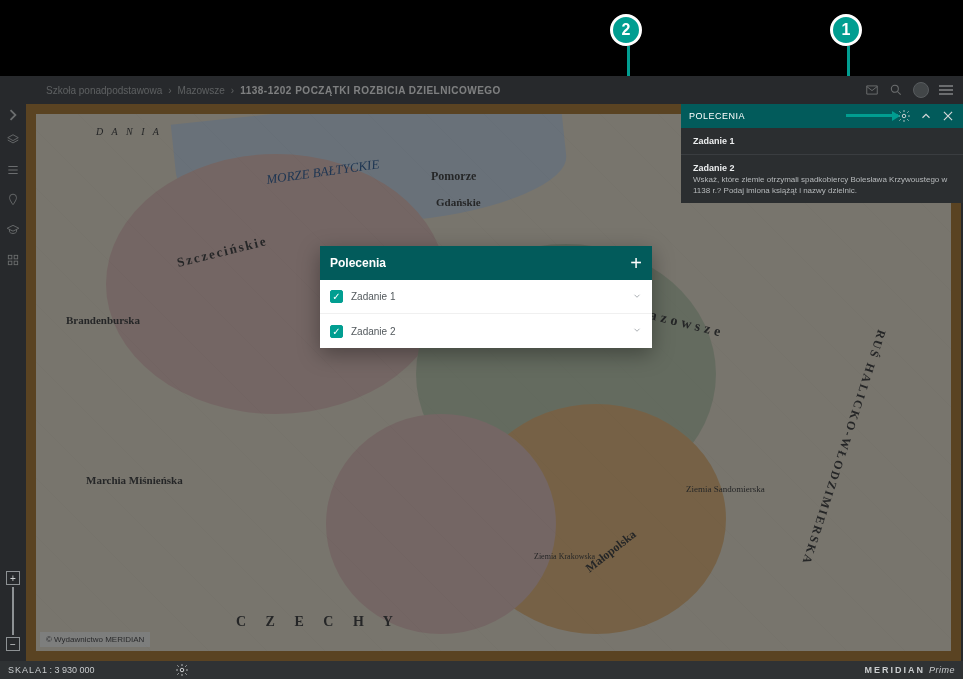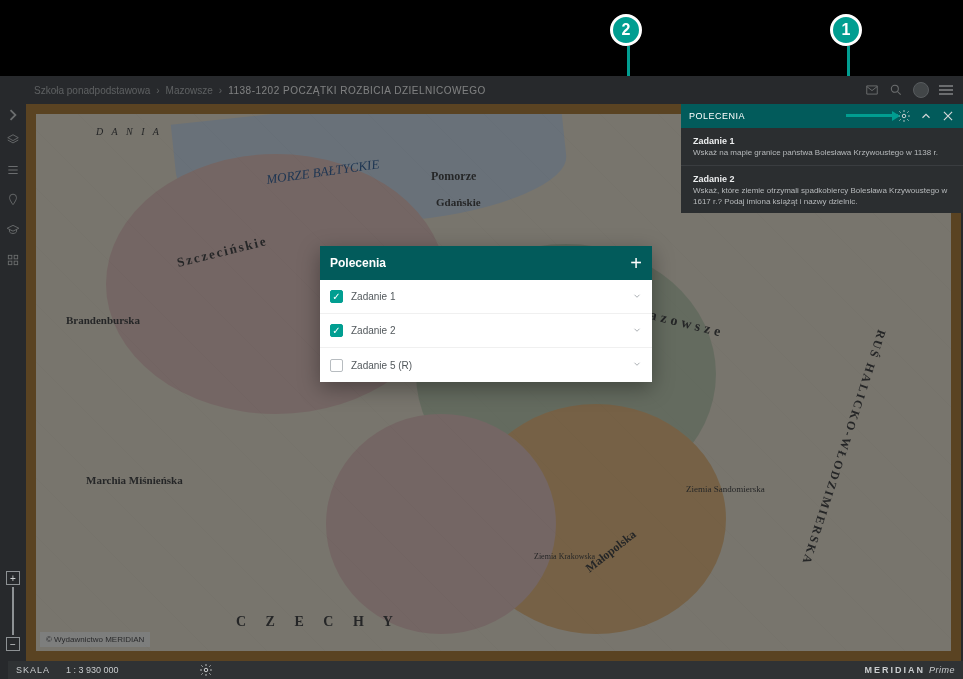--- a/index.html
+++ b/index.html
@@ -24,23 +24,23 @@
   #annot{position:absolute;top:0;left:0;right:0;height:76px;background:#000}
   .pin{position:absolute;width:36px;height:80px}
   .pin-bubble{width:32px;height:32px;border-radius:50%;background:var(--teal-bright);border:3px solid #fff;color:#fff;font-weight:700;display:flex;align-items:center;justify-content:center;font-size:16px}
   .pin-line{width:3px;background:var(--teal-bright);margin:0 auto;height:60px}
   .pin-arrow{width:0;height:0;border-left:6px solid transparent;border-right:6px solid transparent;border-top:10px solid var(--teal-bright);margin:0 auto}
 
   
   #app{position:absolute;top:76px;left:0;right:0;bottom:0;background:var(--app-bg)}
 
   
-  #topbar{height:28px;background:var(--app-bg);display:flex;align-items:center;color:var(--header-text);font-size:10px;padding:0 10px 0 34px;position:relative}
+  #topbar{height:28px;background:var(--app-bg);display:flex;align-items:center;color:var(--header-text);font-size:10px;padding:0 10px 0 46px;position:relative}
   #topbar .crumb, #topbar .sep{margin-right:6px;color:#b5b8ba}
-  #topbar .title{color:#fff;font-weight:400;letter-spacing:0.5px}
+  #topbar .title{color:#fff;font-weight:700;letter-spacing:0.5px}
   #topbar .right{margin-left:auto;display:flex;gap:10px;align-items:center}
   .ic{width:14px;height:14px;display:inline-flex;align-items:center;justify-content:center;color:#d6d8d9;fill:currentColor}
   .ic svg{width:14px;height:14px}
   .avatar{width:16px;height:16px;border-radius:50%;background:#7b8084;border:1px solid #aab0b5}
   .burger{width:14px;display:flex;flex-direction:column;gap:2px}
   .burger span{height:2px;background:#d6d8d9}
 
   .chev-left, .chev-open{position:absolute;left:2px;width:22px;height:22px;display:flex;align-items:center;justify-content:center;color:#d6d8d9}
   .chev-left{top:3px}
   .chev-open{top:28px}
@@ -78,21 +78,21 @@
   
   #side{position:absolute;right:0;top:28px;width:282px;background:#2b2e30;color:#c9ccce}
   #side .sh{height:24px;background:var(--dark-teal);display:flex;align-items:center;padding:0 8px;font-size:9px;color:#fff;letter-spacing:0.5px}
   #side .sh .sp{margin-left:auto;display:flex;gap:8px;align-items:center}
   #side .task{padding:8px 12px 6px;border-bottom:1px solid #3a3d40}
   #side .task:last-child{border-bottom:none}
   #side .tt{font-size:9px;font-weight:700;margin-bottom:2px;color:#eceeef}
   #side .td{font-size:8px;line-height:1.35;color:#b6b9bb}
 
   
-  #footer{position:absolute;left:8px;right:0;bottom:0;height:18px;background:#2f3234;display:flex;align-items:center;font-size:9px;color:#c9ccce;padding:0 8px}
+  #footer{position:absolute;left:0;right:0;bottom:0;height:18px;background:#2f3234;display:flex;align-items:center;font-size:9px;color:#c9ccce;padding:0 8px}
   #footer .scale-lbl{letter-spacing:1px}
   #footer .brand{margin-left:auto;font-family:Georgia,'Times New Roman',serif;font-style:italic;letter-spacing:0.5px}
   #footer .brand b{font-style:normal;letter-spacing:2px;font-weight:700;margin-right:4px}
   #footer .gear{margin-left:80px}
 
   
   .copy{position:absolute;left:4px;bottom:4px;background:rgba(255,255,255,0.85);color:#444;font-size:8px;padding:3px 6px}
 
   
   .zoom{position:absolute;left:6px;bottom:28px;width:14px;display:flex;flex-direction:column;align-items:center;gap:2px;color:#cfd2d4}
@@ -246,25 +246,24 @@
         <span class="ic">
             <svg viewBox="0 0 24 24">
               <path d="M5 5l14 14M19 5L5 19" stroke="currentColor" stroke-width="2"></path>
             </svg>
           </span>
       </span>
     </div>
     <div id="side-tasks">
         <div class="task">
           <div class="tt">Zadanie 1</div>
-          <div class="td">Wskaż na mapie granice państwa Bolesława Krzywoustego w 1138 r.</div>
         </div>
         <div class="task">
           <div class="tt">Zadanie 2</div>
-          <div class="td">Wskaż, które ziemie otrzymali spadkobiercy Bolesława Krzywoustego w 1617 r.? Podaj imiona książąt i nazwy dzielnic.</div>
+          <div class="td">Wskaż, które ziemie otrzymali spadkobiercy Bolesława Krzywoustego w 1138 r.? Podaj imiona książąt i nazwy dzielnic.</div>
         </div>
       </div>
   </div>
 
   <div class="leader" style="top:38px;left:846px;width:52px">
       <span class="tip"></span>
     </div>
 
   <div id="modal">
     <div class="mh">
@@ -279,33 +278,26 @@
               <path d="M6 9l6 6 6-6" fill="none" stroke="currentColor" stroke-width="2"></path>
             </svg></span>
         </div>
         <div class="row">
           <span class="cb on">✓</span>
           <span>Zadanie 2</span>
           <span class="ch"><svg width="10" height="10" viewBox="0 0 24 24">
               <path d="M6 9l6 6 6-6" fill="none" stroke="currentColor" stroke-width="2"></path>
             </svg></span>
         </div>
-        <div class="row">
-          <span class="cb"></span>
-          <span>Zadanie 5 (R)</span>
-          <span class="ch"><svg width="10" height="10" viewBox="0 0 24 24">
-              <path d="M6 9l6 6 6-6" fill="none" stroke="currentColor" stroke-width="2"></path>
-            </svg></span>
-        </div>
       </div>
   </div>
 
   <div id="footer">
     <span class="scale-lbl">SKALA</span>
-    <span style="margin-left:16px">1 : 3 930 000</span>
+    <span style="margin-left:0">1 : 3 930 000</span>
     <span class="ic gear">
         <svg viewBox="0 0 24 24">
           <circle cx="12" cy="12" r="3" fill="none" stroke="currentColor" stroke-width="1.6"></circle>
           <path d="M12 2v3M12 19v3M4.2 4.2l2 2M17.8 17.8l2 2M2 12h3M19 12h3M4.2 19.8l2-2M17.8 6.2l2-2" stroke="currentColor" stroke-width="1.6"></path>
         </svg>
       </span>
     <span class="brand"><b>MERIDIAN</b><span>Prime</span></span>
   </div>
 
 </div>

